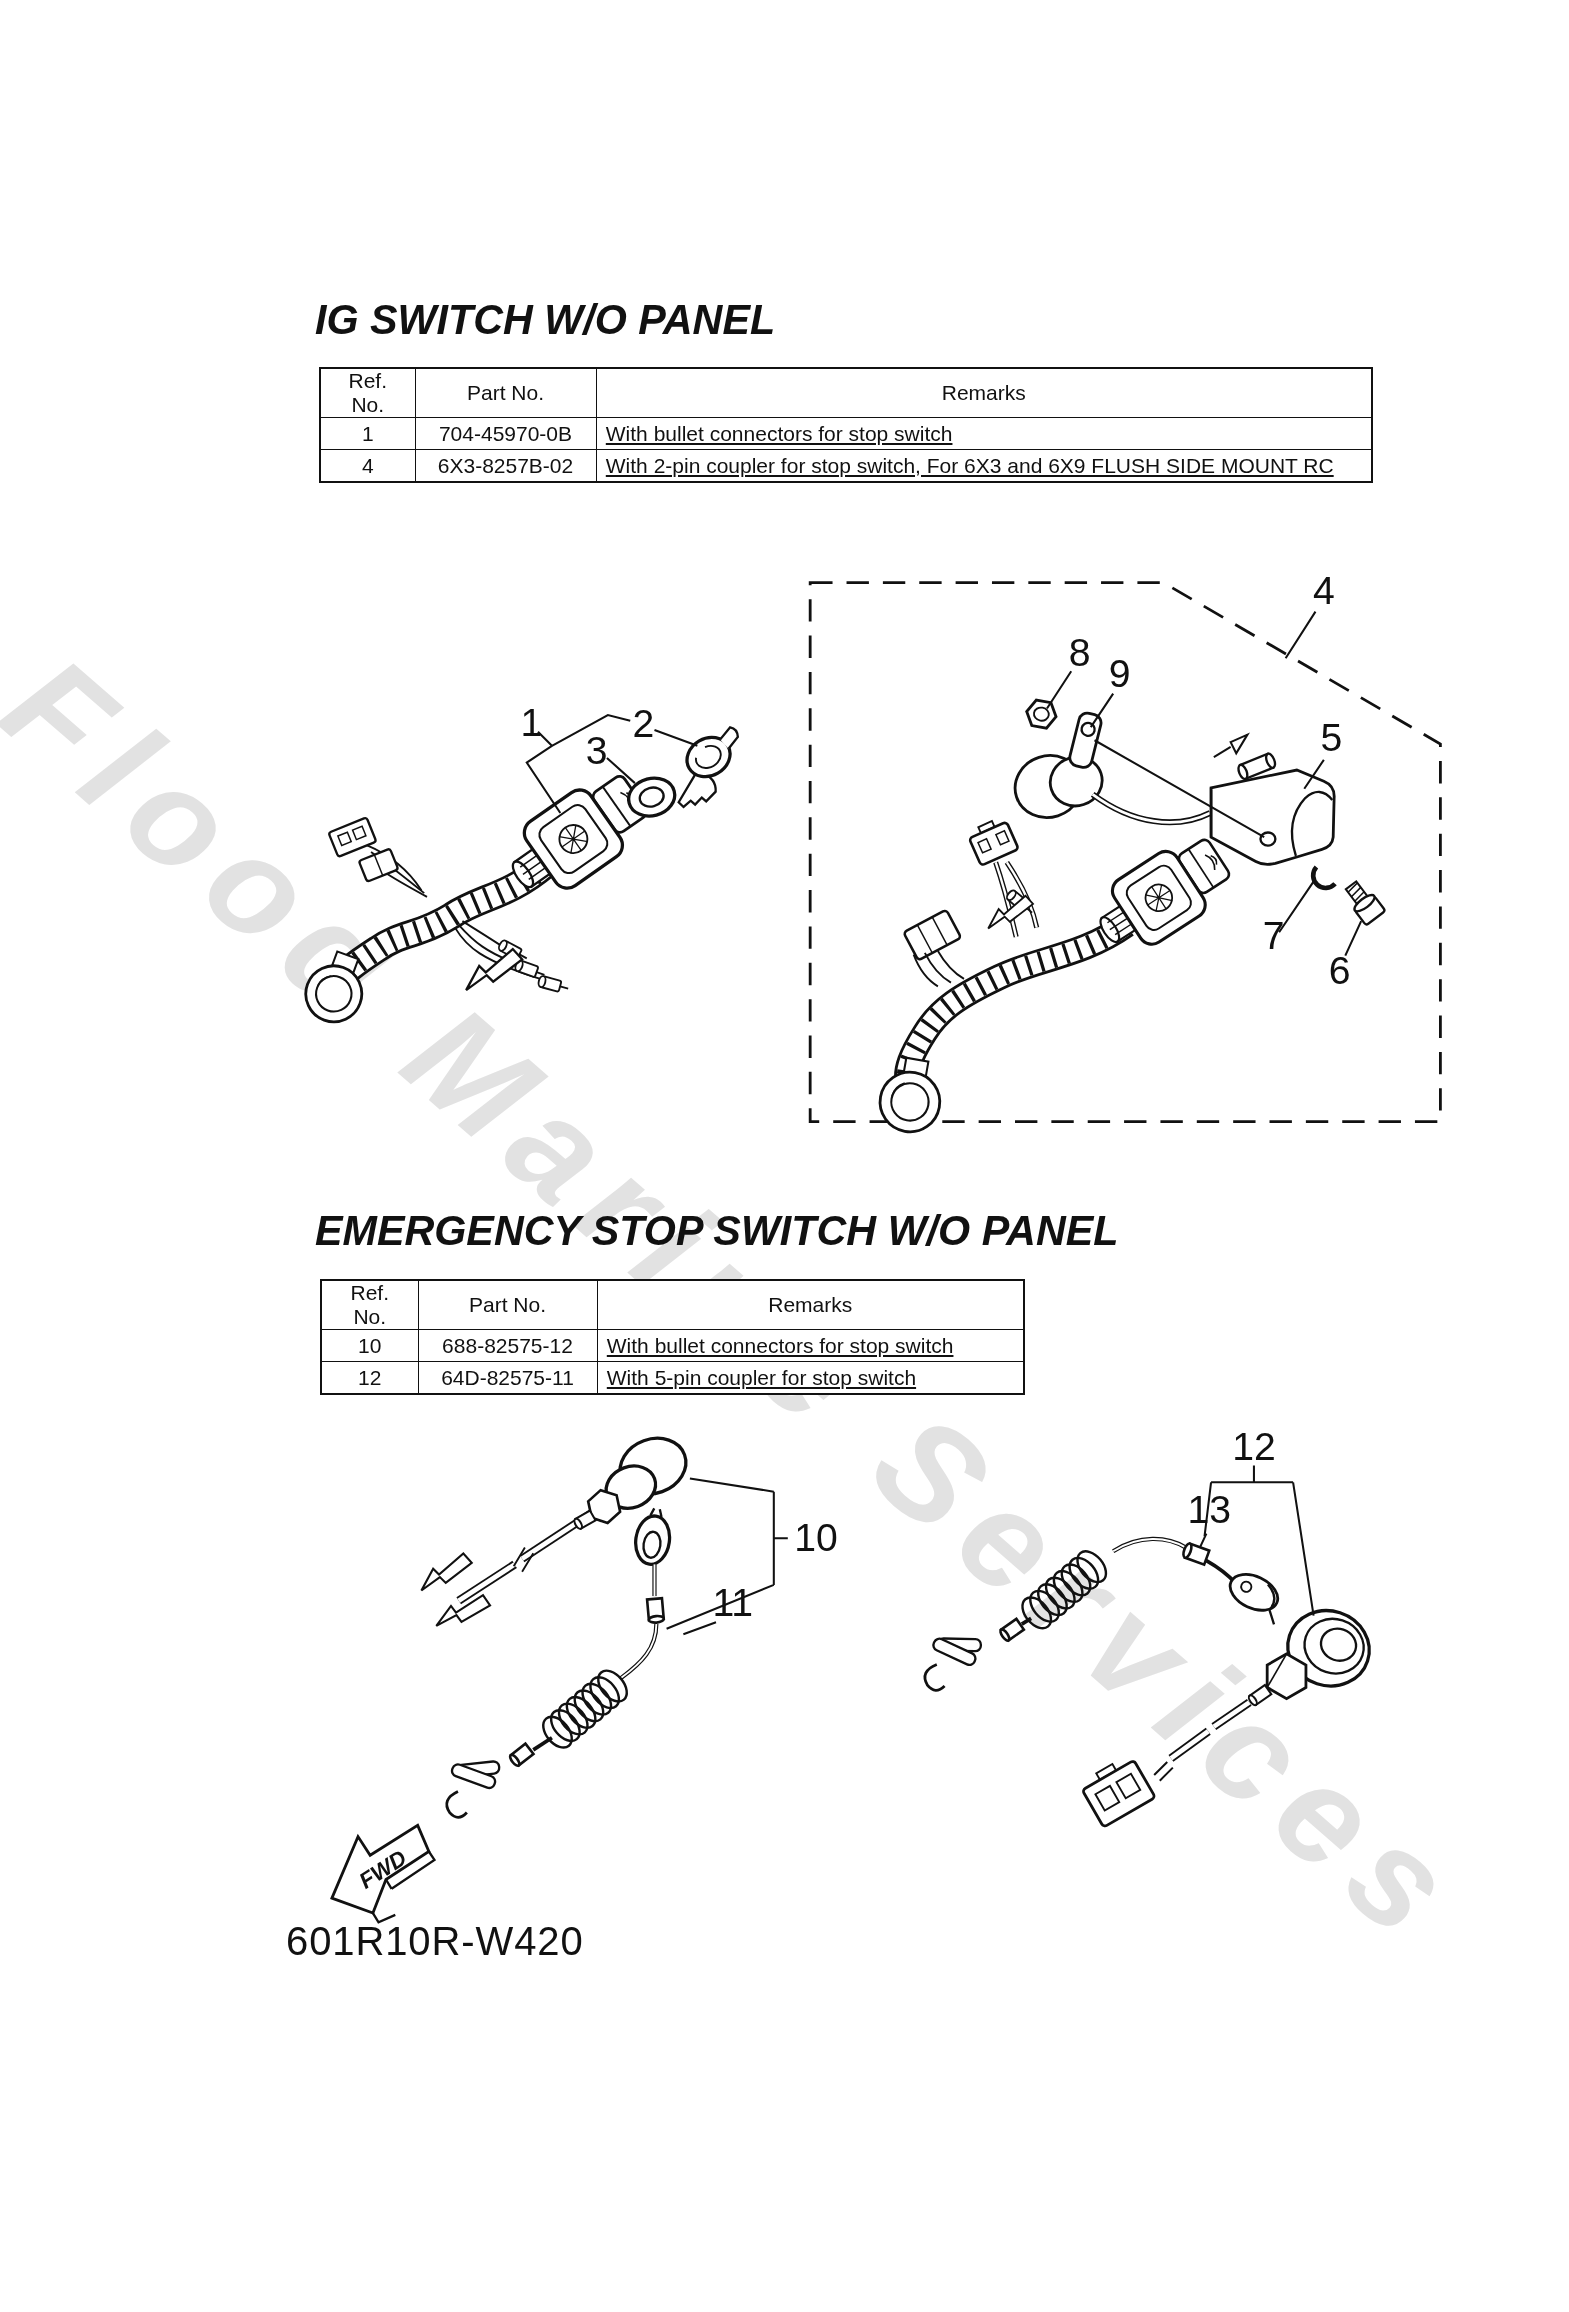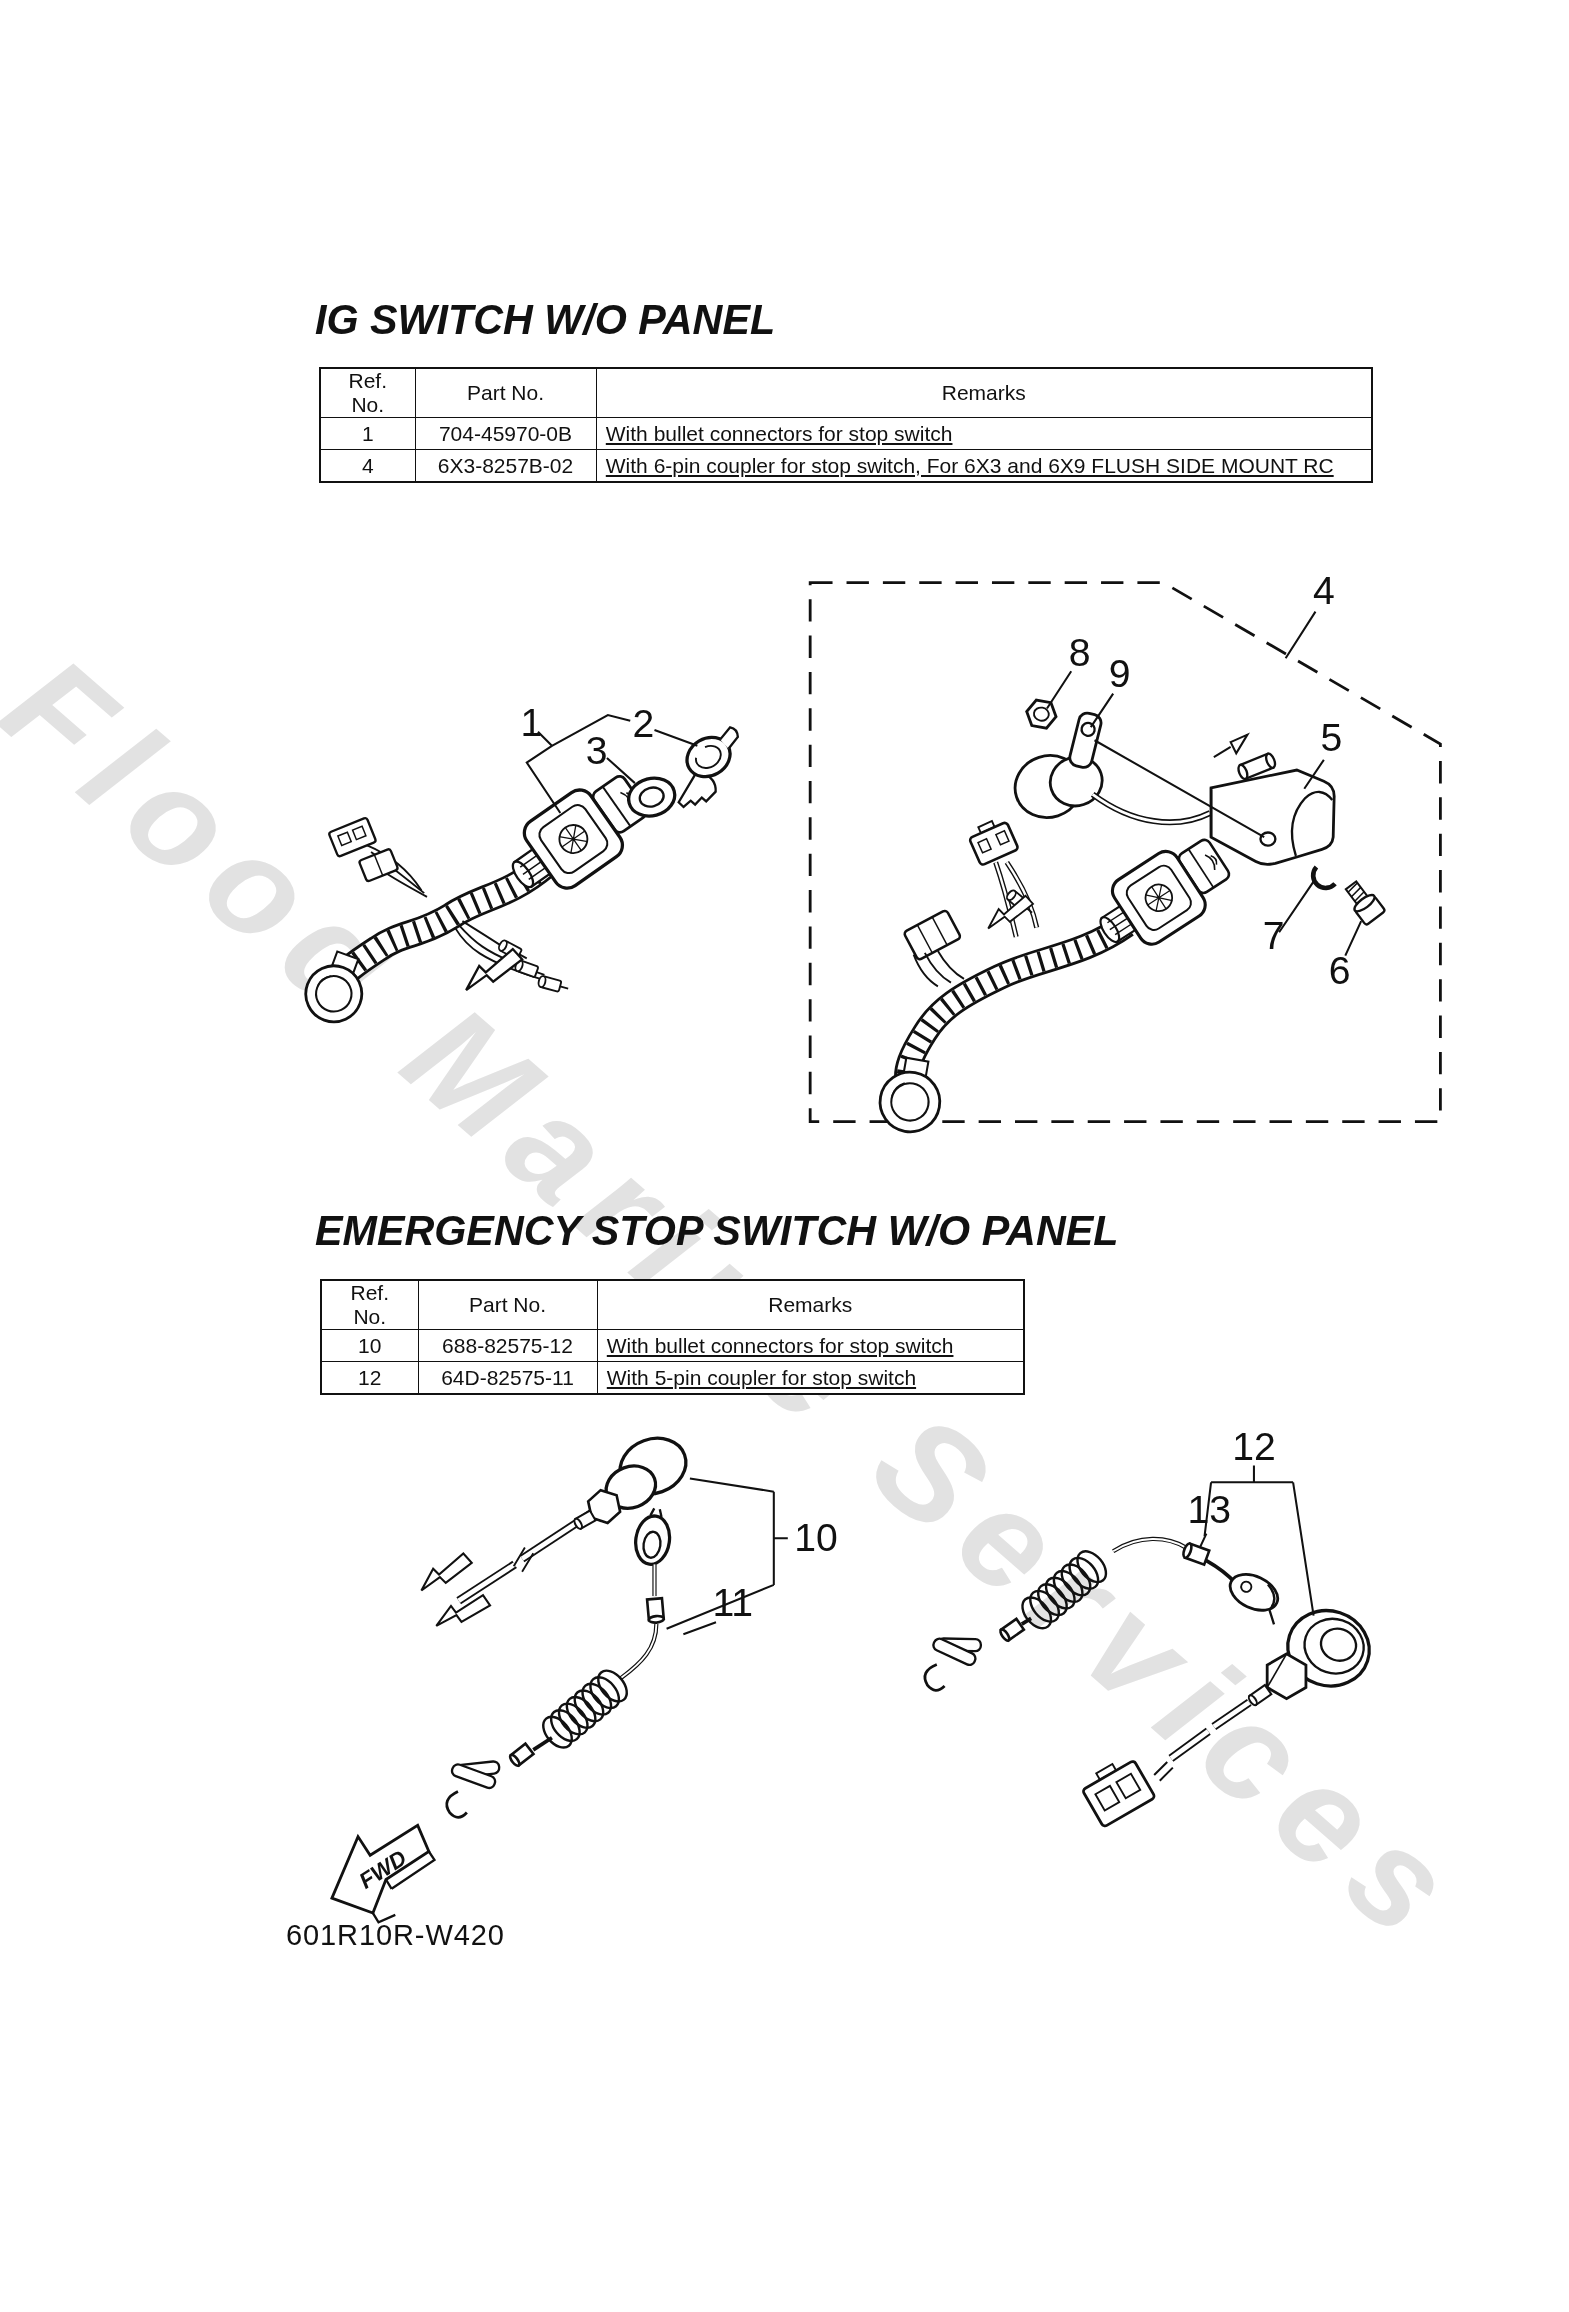--- a/index.html
+++ b/index.html
@@ -15,21 +15,21 @@
   table.parts{position:absolute;border-collapse:collapse;table-layout:fixed;z-index:2;
               font-size:21px;background:transparent;}
   table.parts td,table.parts th{border:1.9px solid #111;font-weight:normal;
               padding:0 9.3px;height:31px;vertical-align:middle;background:#fff;}
   table.parts{border:2.8px solid #111;}
   table.parts th{text-align:center;height:34px;}
   td.c{text-align:center;}
   td.l{text-align:left;text-decoration:underline;}
   #table-ig{left:319px;top:367px;width:1054px;}
   #table-stop{left:320px;top:1279px;width:705px;}
-  .footer-code{position:absolute;left:286px;top:1919px;font-size:29px;letter-spacing:0.9px;z-index:2;}
+  .footer-code{position:absolute;left:286px;top:1919px;font-size:40px;letter-spacing:0.9px;z-index:2;}
   svg.diagram{position:absolute;left:0;top:0;z-index:1;}
   .ln{stroke:#111;fill:none;}
   .callout{font-size:42px;fill:#111;font-family:"Liberation Sans",sans-serif;}
 </style>
 </head>
 <body>
 
 <div class="stage">
 
   <div class="watermark">Flood Marine Services</div>
@@ -49,21 +49,21 @@
       <th>Remarks</th>
     </tr>
     <tr>
       <td class="c">1</td>
       <td class="c">704-45970-0B</td>
       <td class="l">With bullet connectors for stop switch</td>
     </tr>
     <tr>
       <td class="c">4</td>
       <td class="c">6X3-8257B-02</td>
-      <td class="l">With 6-pin coupler for stop switch, For 6X3 and 6X9 FLUSH SIDE MOUNT RC</td>
+      <td class="l">With 2-pin coupler for stop switch, For 6X3 and 6X9 FLUSH SIDE MOUNT RC</td>
     </tr>
   </tbody>
     </table>
 
   <div class="sec-title" id="title-stop">EMERGENCY STOP SWITCH W/O PANEL</div>
 
   <table class="parts" id="table-stop">
     <colgroup>
         <col style="width:97px">
         <col style="width:179px">

